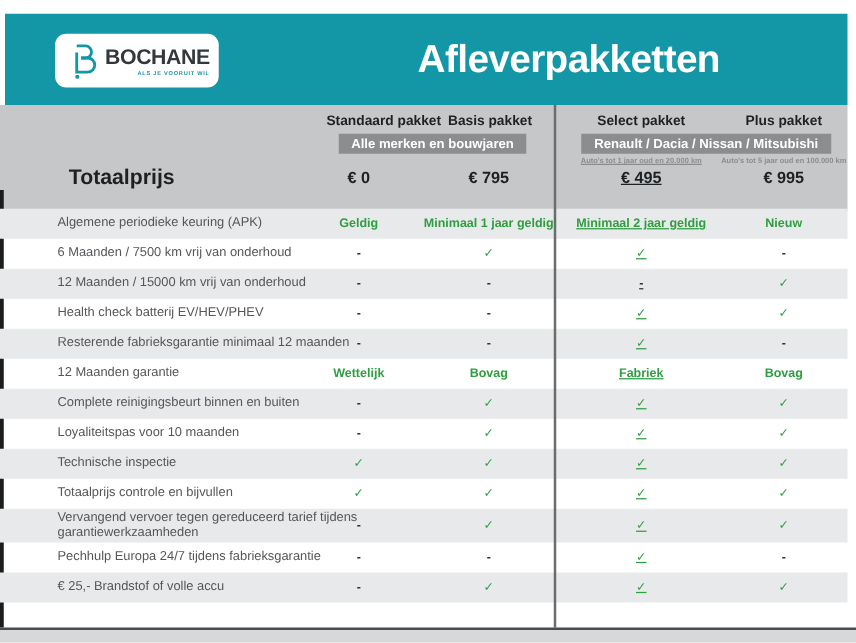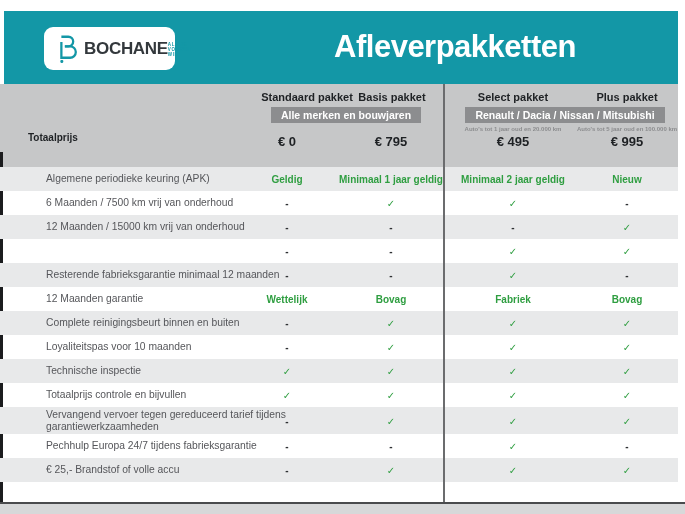--- a/index.html
+++ b/index.html
@@ -12,21 +12,21 @@
   .masthead{
     position:absolute;left:4px;top:11px;width:674px;height:73px;
     background:var(--teal,#1397A6);
   }
   .logo-box{
     position:absolute;left:40px;top:16px;width:131px;height:43px;
     background:#ffffff;border-radius:9px;
     display:flex;align-items:center;padding-left:13px;box-sizing:border-box;
   }
   .logo-icon{width:21px;height:30px;flex:none;margin-right:6px;}
-  .brand-text{display:flex;flex-direction:row;align-items:flex-end;}
+  .brand-text{display:flex;flex-direction:column;align-items:flex-end;}
   .brand-name{
     font-size:17px;font-weight:700;color:#33383C;letter-spacing:-0.3px;line-height:17px;
   }
   .brand-tagline{
     font-size:4.5px;font-weight:700;color:var(--teal,#1397A6);
     letter-spacing:0.6px;margin-top:2px;
   }
   .page-title{
     position:absolute;left:451px;top:50%;transform:translate(-50%,-52%);
     color:#ffffff;font-size:31px;font-weight:800;letter-spacing:-0.5px;white-space:nowrap;
@@ -45,27 +45,27 @@
     color:#ffffff;font-size:10.5px;font-weight:700;
     display:flex;align-items:center;justify-content:center;white-space:nowrap;
   }
   .badge-1{left:271px;width:150px;}
   .badge-2{left:465px;width:200px;}
   .note{
     position:absolute;top:42px;transform:translateX(-50%);
     font-size:6px;font-weight:700;color:#8B8C8E;white-space:nowrap;
   }
   .total-label{
-    position:absolute;left:28px;top:48px;font-size:10px;font-weight:700;color:#1E2124;
+    position:absolute;left:55px;top:48px;font-size:17px;font-weight:700;color:#1E2124;
   }
   .price{
     position:absolute;top:50px;transform:translateX(-50%);
     font-size:13px;font-weight:700;color:#1E2124;white-space:nowrap;
   }
-  .cx1{left:287px;} .cx2{left:391px;} .cx3{left:513px;} .cx4{left:627px;}
+  .cx1{left:287px;} .cx2{left:391px;} .cx3{left:513px;text-decoration:underline;} .cx4{left:627px;}
   .hx1{left:307px;} .hx2{left:392px;} .hx3{left:513px;} .hx4{left:627px;}
   
   .left-border-bar{
     position:absolute;left:0;top:152px;width:3px;height:350px;background:#1B1C1E;
   }
   .rows{
     position:absolute;left:0;top:152px;width:678px;height:350px;
     padding-top:15px;box-sizing:border-box;
   }
   .feature-row{
@@ -153,20 +153,21 @@
 
   <div class="feature-row alt">
     <div class="row-label">12 Maanden / 15000 km vrij van onderhoud</div>
     <span class="cell cx1 val-dash">-</span>
     <span class="cell cx2 val-dash">-</span>
     <span class="cell cx3 val-dash">-</span>
     <span class="cell cx4 val-check">✓</span>
   </div>
 
   <div class="feature-row">
+    <div class="row-label">Health check batterij EV/HEV/PHEV</div>
     <span class="cell cx1 val-dash">-</span>
     <span class="cell cx2 val-dash">-</span>
     <span class="cell cx3 val-check">✓</span>
     <span class="cell cx4 val-check">✓</span>
   </div>
 
   <div class="feature-row alt">
     <div class="row-label">Resterende fabrieksgarantie minimaal 12 maanden</div>
     <span class="cell cx1 val-dash">-</span>
     <span class="cell cx2 val-dash">-</span>

